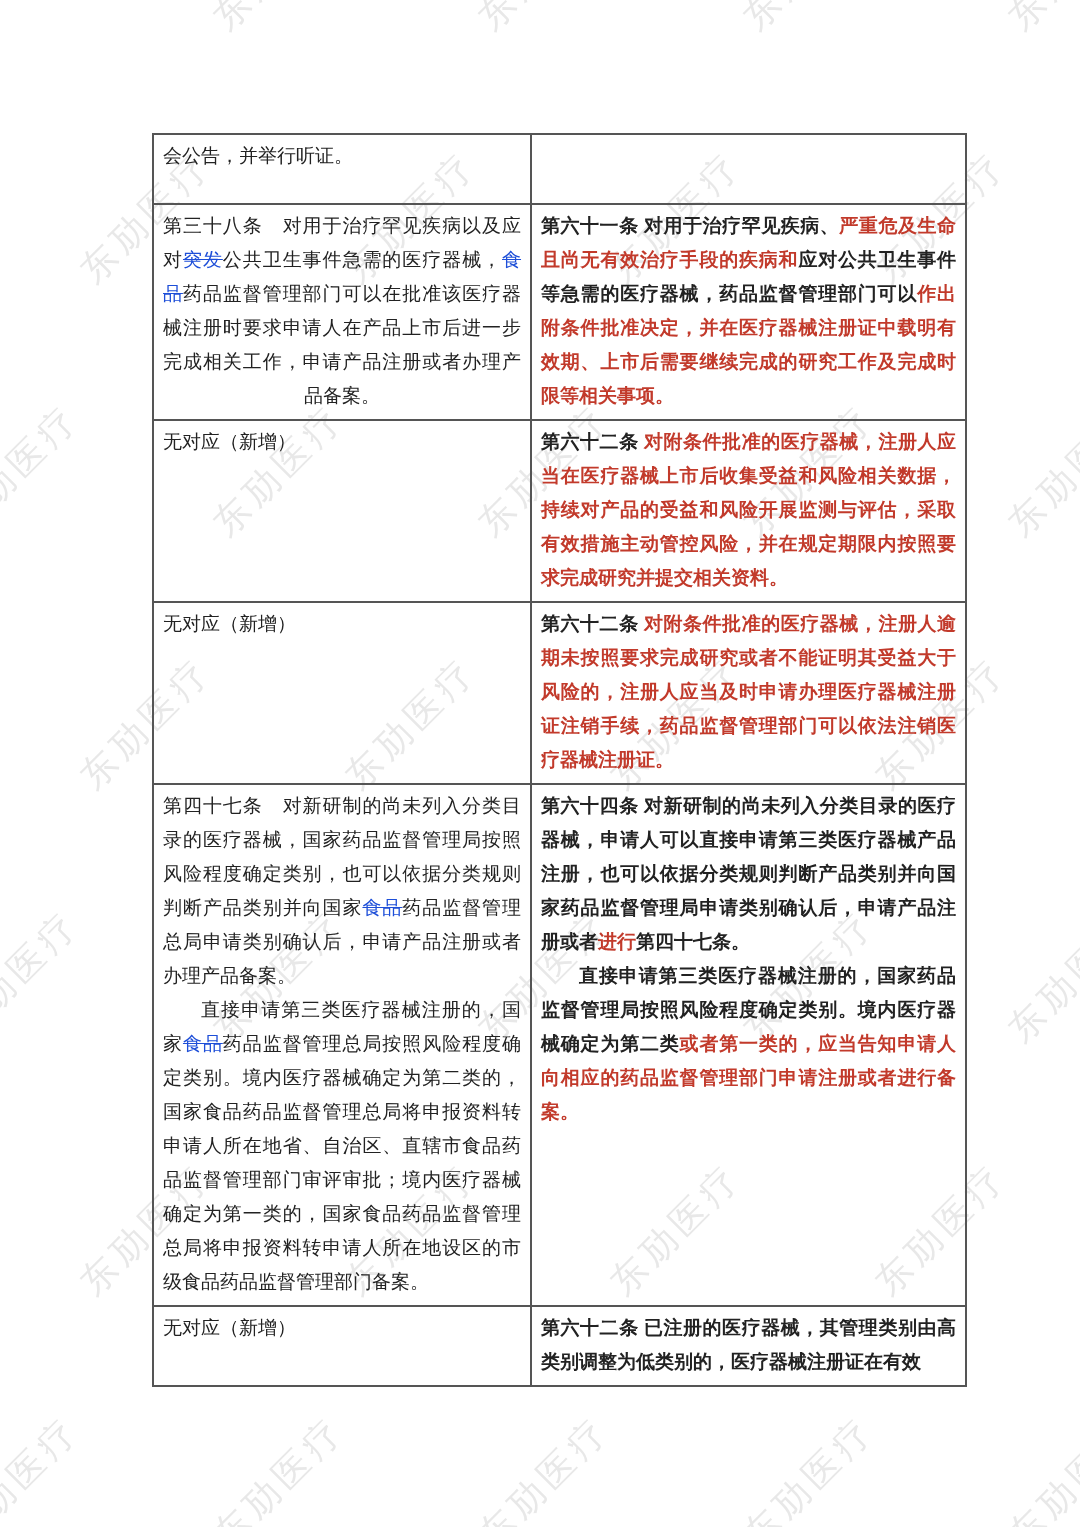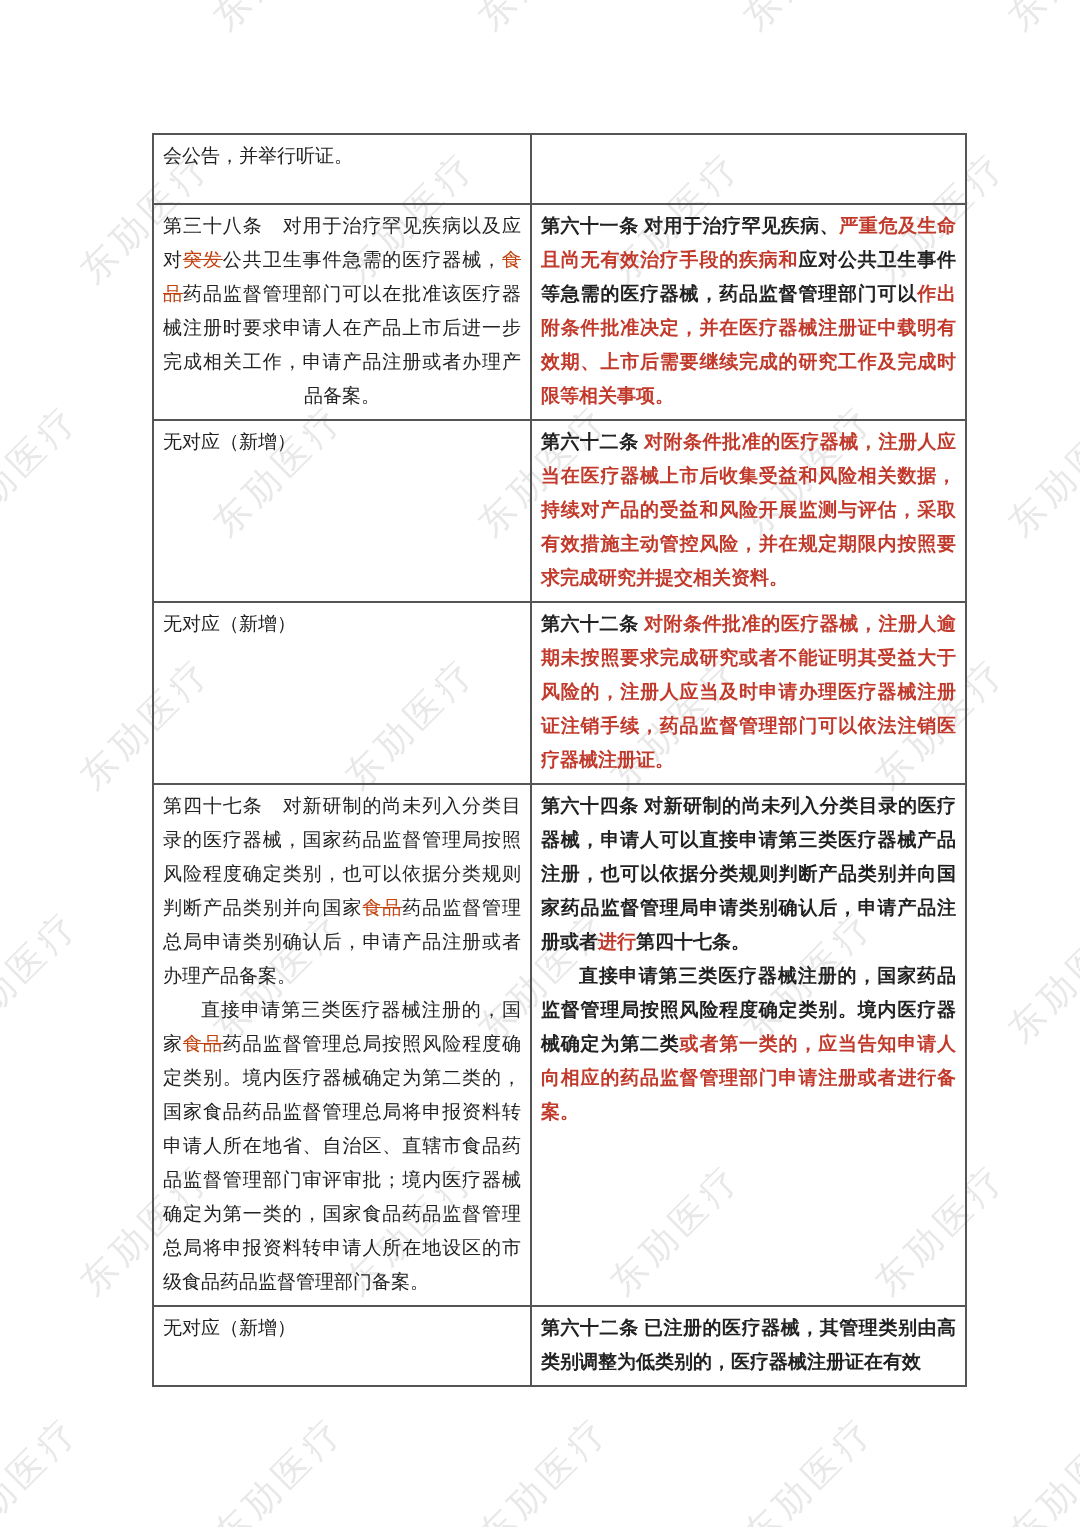--- a/index.html
+++ b/index.html
@@ -46,21 +46,21 @@
     background: transparent;
   }
   td.col-old { width: 358px; }
   td.col-new { width: 415px; font-weight: bold; }
   tr.row-first td { height: 58px; }
   .doc-table p { margin: 0; }
   .doc-table p.indent-2 { text-indent: 2em; }
   .doc-table p.last-center { text-align-last: center; }
   .run-n { color: #222222; }
   .run-a { color: #c23a2b; }
-  .run-ds { color: #c2410c; text-decoration: line-through; }
+  .run-ds { color: #1d4ed8; text-decoration: line-through; }
 </style>
 </head>
 <body>
 
 <div class="watermark-layer" id="wm-layer">
     <span class="wm" style="left: -70px; top: -60px;">东劢医疗</span>
     <span class="wm" style="left: 195px; top: -60px;">东劢医疗</span>
     <span class="wm" style="left: 460px; top: -60px;">东劢医疗</span>
     <span class="wm" style="left: 725px; top: -60px;">东劢医疗</span>
     <span class="wm" style="left: 990px; top: -60px;">东劢医疗</span>

